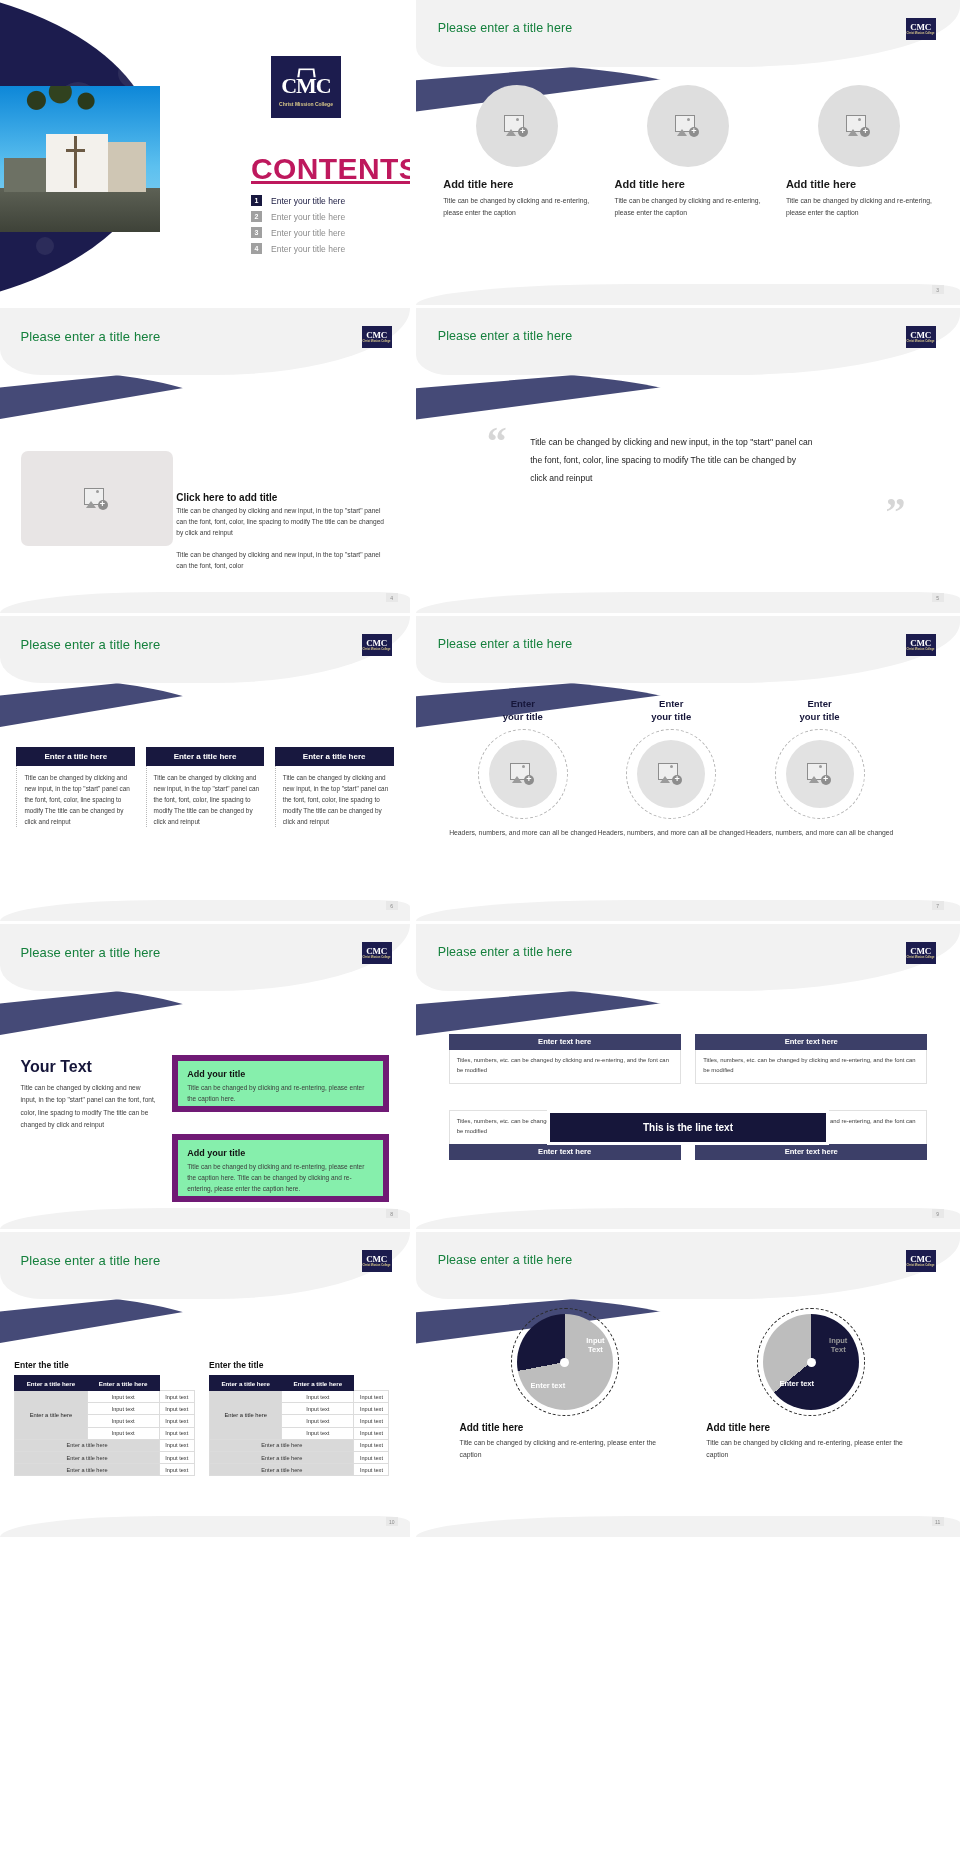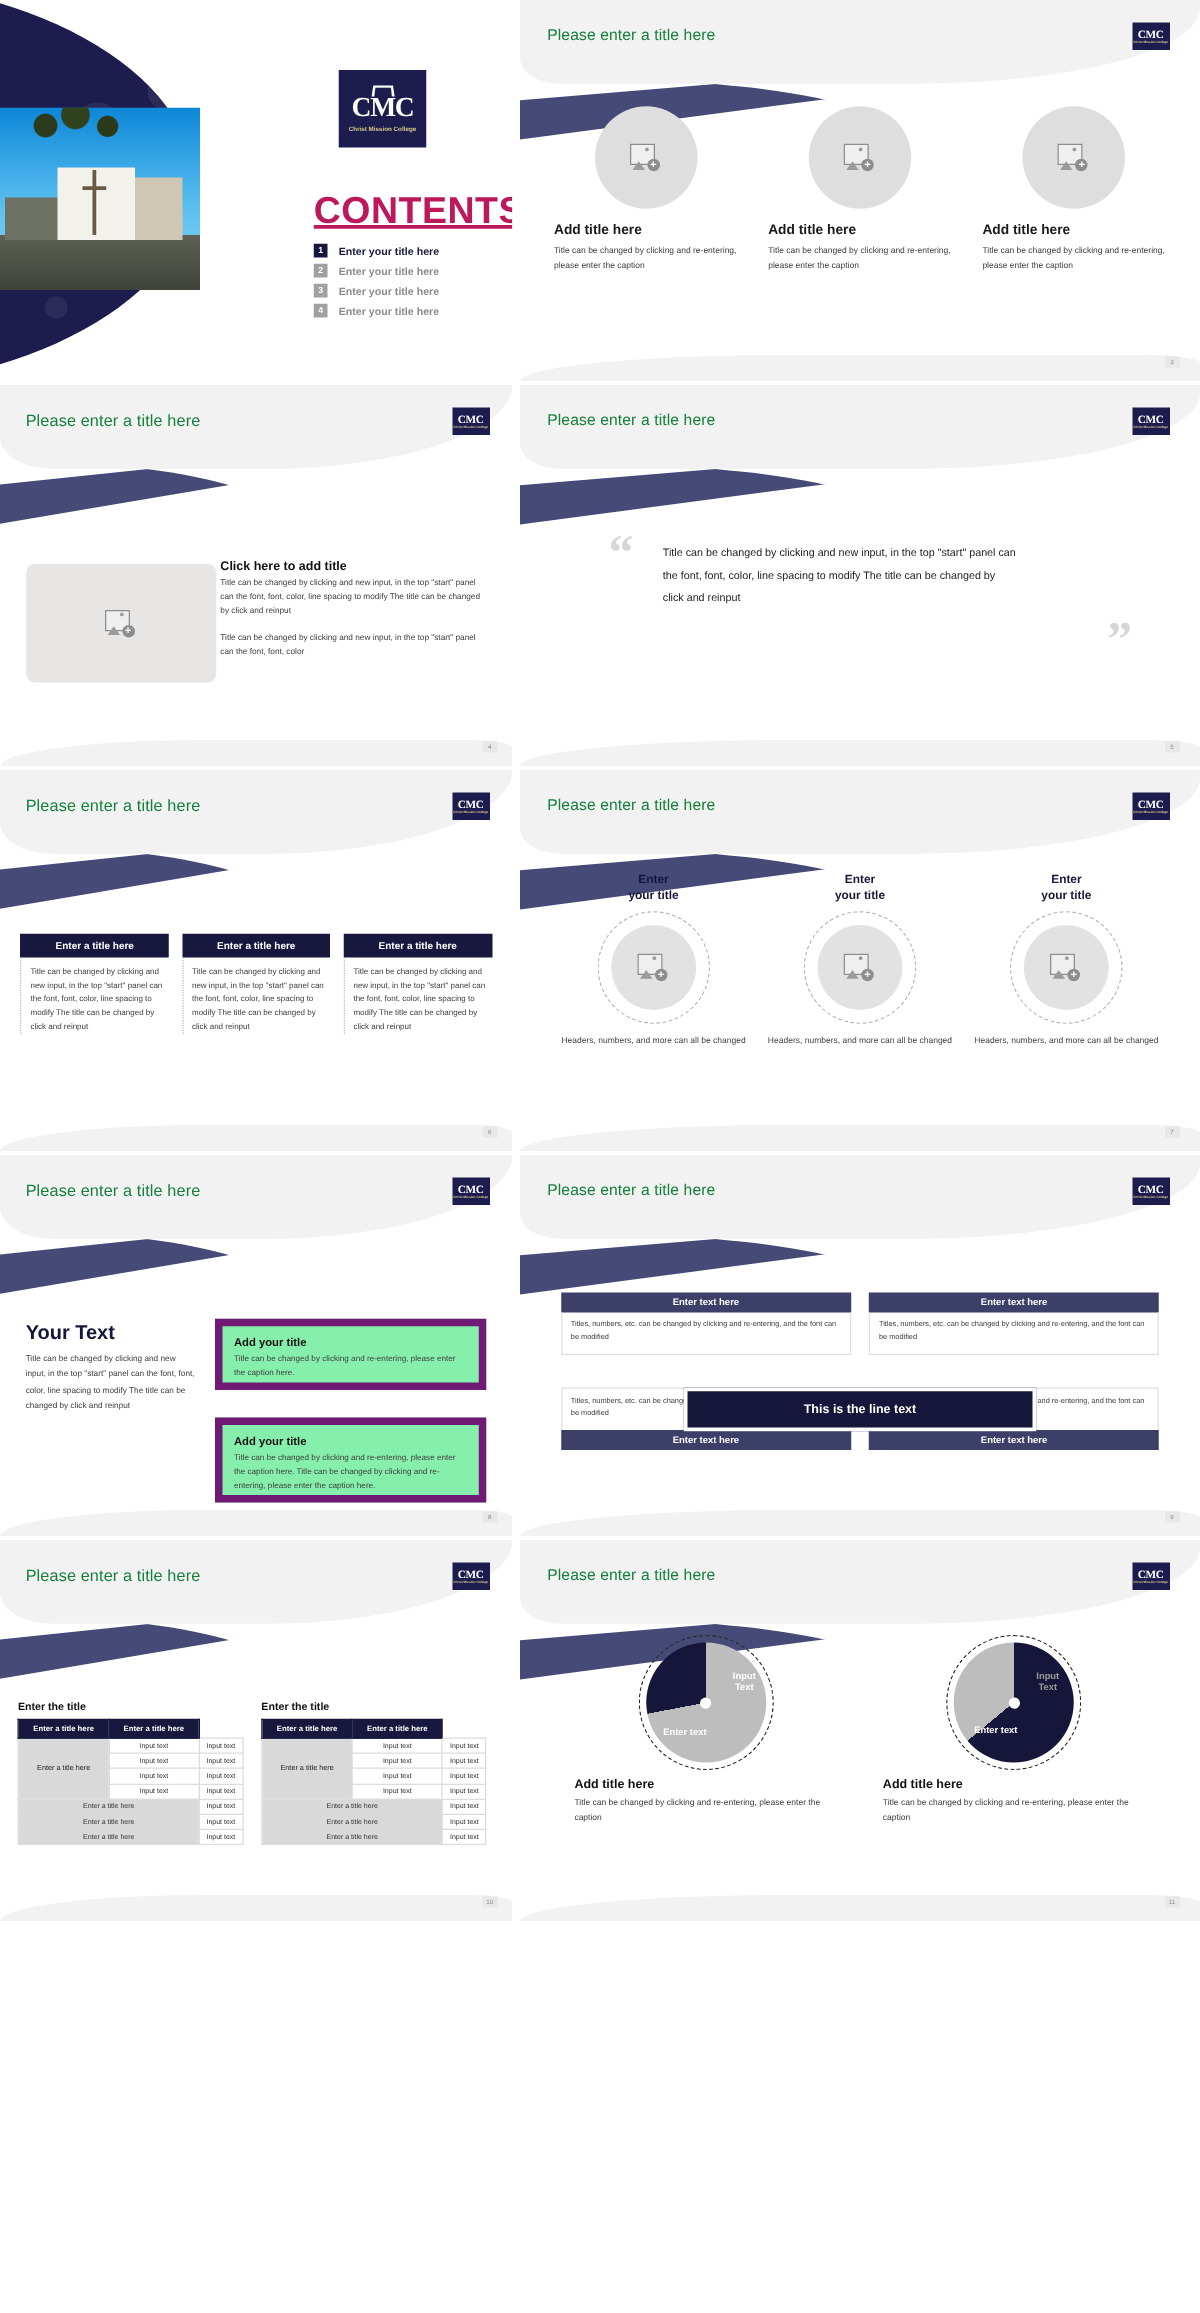--- a/index.html
+++ b/index.html
@@ -125,42 +125,42 @@
     font-size:30px; font-weight:700; color:#be185d; letter-spacing:.4px;text-decoration:underline;
   }
   #s1 .toc { position:absolute; left:251px; top:195px; width:150px; }
   #s1 .toc-row { display:flex; align-items:center; margin-bottom:5px; }
   #s1 .toc-num {
     width:11px; height:11px; color:#fff; font-size:7px; font-weight:700;
     display:flex; align-items:center; justify-content:center; margin-right:9px;
   }
   #s1 .toc-num.on  { background:#18183f; }
   #s1 .toc-num.off { background:#a0a0a0; }
-  #s1 .toc-txt { font-size:8.5px; font-weight:700; }
+  #s1 .toc-txt { font-size:8.5px; font-weight:400; }
   #s1 .toc-txt.on  { color:#18183f; }
   #s1 .toc-txt.off { color:#8c8c8c; }
 
   
   .circ-row { position:absolute; left:5%; top:28%; width:90%; display:flex; justify-content:space-between; }
   .circ-col { width:30%; display:flex; flex-direction:column; align-items:center; }
   .circ {
     width:82px; height:82px; border-radius:50%; background:#dedede;
     display:flex; align-items:center; justify-content:center;
   }
   .circ-h { margin-top:11px; font-size:11px; font-weight:700; color:#1a1a1a; align-self:flex-start; }
   .circ-p { margin-top:5px; font-size:6.8px; color:#3c3c3c; line-height:1.75; align-self:flex-start; }
 
   
   #s3 .ph {
     position:absolute; left:5%; top:47%; width:152px; height:95px;
     background:#e8e5e5; border-radius:7px;
     display:flex; align-items:center; justify-content:center;
   }
   #s3 .txt { position:absolute; left:43%; top:46%; width:52%; }
-  #s3 .h  { font-size:10px; font-weight:700; color:#111; }
+  #s3 .h  { font-size:10px; font-weight:700; color:#111;margin-top:44px; }
   #s3 .p  { font-size:6.6px; color:#3c3c3c; line-height:1.62; margin-top:3px; }
   #s3 .p2 { font-size:6.6px; color:#3c3c3c; line-height:1.62; margin-top:12px; }
 
   
   #s4 .qm {
     position:absolute; font-family:"Liberation Serif", serif;
     color:#d6d6d6; font-weight:700; line-height:.75;
   }
   #s4 .qm.open  { left:13%; top:39%; font-size:40px; }
   #s4 .qm.close { right:10%; top:62%; font-size:40px; }
@@ -175,21 +175,21 @@
   .card-h {
     background:#18183f; color:#fff; font-size:8px; font-weight:700;
     text-align:center; padding:5px 0;
   }
   .card-b {
     border-left:1px dotted #b9b9b9; padding:6px 0 0 7px;
     font-size:6.4px; color:#3c3c3c; line-height:1.72;
   }
 
   
-  #s6 .ring-row { position:absolute; left:6%; top:27%; width:88%; display:flex; justify-content:space-between; }
+  #s6 .ring-row { position:absolute; left:6%; top:27%; width:88%; display:flex; }
   #s6 .ring-col { width:31%; display:flex; flex-direction:column; align-items:center; }
   #s6 .ring-t { font-size:9.5px; font-weight:700; color:#16163a; text-align:center; line-height:1.35; }
   #s6 .ring-wrap {
     margin-top:5px; width:90px; height:90px; border-radius:50%;
     border:1px dashed #b4b4b4; display:flex; align-items:center; justify-content:center;
   }
   #s6 .ring-c { width:68px; height:68px; border-radius:50%; background:#e2e2e2;
     display:flex; align-items:center; justify-content:center; }
   #s6 .ring-p { margin-top:8px; font-size:6.8px; color:#3f3f3f; text-align:center; line-height:1.65; }
 

